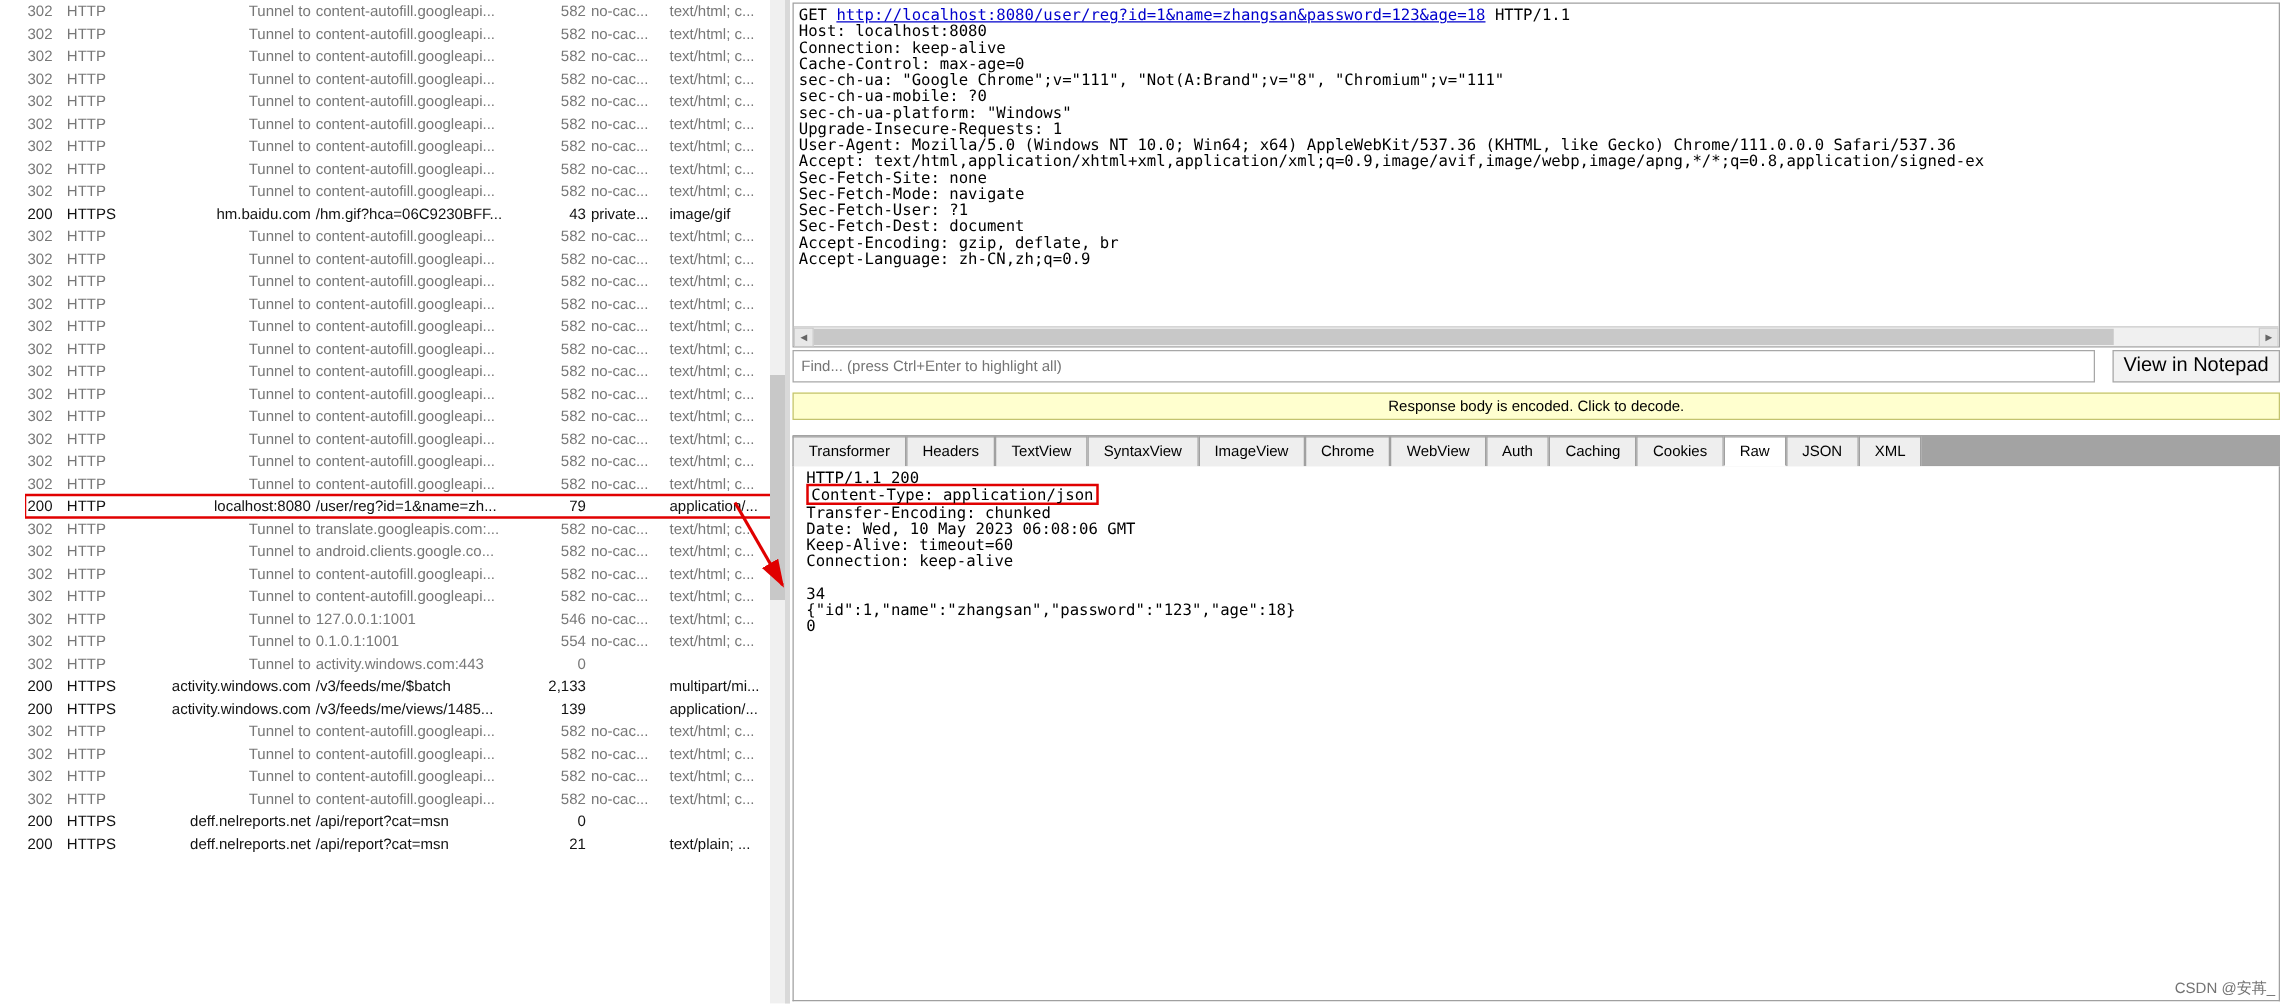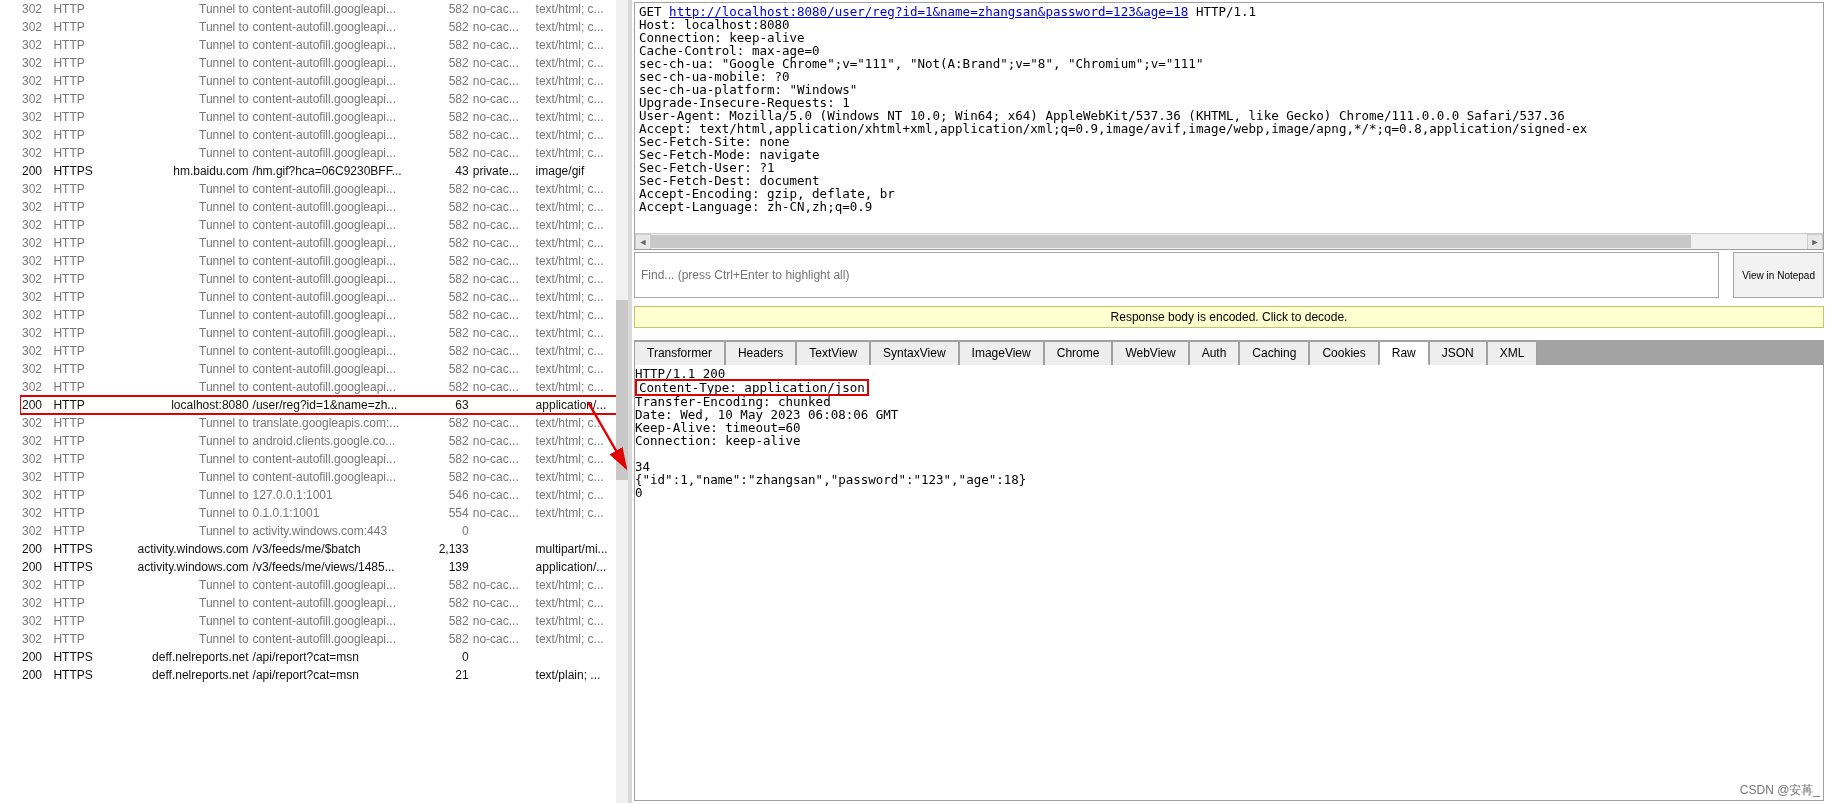--- a/index.html
+++ b/index.html
@@ -40,38 +40,38 @@
   .col-ct { width: 90px; }
   tr.grey td { color: #777; }
   tr.black td { color: #111; }
   tr.highlighted { outline: 2px solid #e10000; outline-offset: -1px; }
   tr.highlighted td { color: #111; font-weight: normal; }
   .left-scroll { position:absolute; right:0; top:0; bottom:0; width:12px; background:#f0f0f0; }
   .left-scroll-thumb { position:absolute; width:12px; background:#c8c8c8; }
 
   .right-pane { flex:1; display:flex; flex-direction:column; height:100%; }
   .request-view {
-    height: 248px;
+    height: 276px;
     background:#fff;
     border:1px solid #a0a0a0;
     margin:2px 2px 0 2px;
     position:relative;
     overflow:hidden;
   }
   .mono { font-family: "Lucida Console", Consolas, monospace; font-size: 12.5px; line-height: 13px; white-space: pre; color:#000; }
   .req-body { padding: 2px 4px; }
   .req-body a { color: #0000cc; text-decoration: underline; }
   .req-scroll-h { position:absolute; left:0; right:0; bottom:0; height:16px; background:#f0f0f0; border-top:1px solid #ccc; display:flex; }
   .req-scroll-h .arrow { width:16px; height:16px; background:#e8e8e8; border:1px solid #ccc; display:flex; align-items:center; justify-content:center; font-size:9px; color:#666; }
   .req-scroll-h .track { flex:1; position:relative; }
   .req-scroll-h .thumb-h { position:absolute; top:1px; bottom:1px; background:#c8c8c8; }
 
   .find-row { display:flex; margin:2px; gap:2px; }
-  .find-input { flex:1; border:1px solid #a7a7a7; padding:15px 6px; font-size:12px; color:#888; background:#fff; }
-  .notepad-btn { border:1px solid #a7a7a7; background:#f2f2f2; padding:3px 8px; font-size:10px; cursor:pointer;margin-left:12px; }
+  .find-input { flex:1; border:1px solid #a7a7a7; padding:4px 6px; font-size:12px; color:#888; background:#fff; }
+  .notepad-btn { border:1px solid #a7a7a7; background:#f2f2f2; padding:3px 8px; font-size:16px; cursor:pointer;margin-left:12px; }
 
   .decode-bar {
     margin:6px 2px 8px 2px;
     background:#ffffcf;
     border:1px solid #c3c36f;
     text-align:center;
     padding:3px 0;
     font-size:12px;
     color:#000;
   }
@@ -94,21 +94,21 @@
     top:1px;
   }
   .tab.active { background:#fff; border-bottom:1px solid #fff; }
 
   .response-view {
     flex:1;
     border:1px solid #a0a0a0;
     border-top:none;
     margin:0 2px 2px 2px;
     background:#fff;
-    padding:2px 0;
+    padding:2px 10px;
     position:relative;
   }
   .resp-highlight { border:2px solid #e00000; display:inline-block; padding:0 2px; margin:-1px 0; }
   .arrow-annot {
     position:absolute;
     pointer-events:none;
     z-index:30;
   }
   .watermark { position:absolute; right:6px; bottom:4px; color:#737373; font-size:12px; }
 </style>
@@ -315,21 +315,21 @@
             <td class="col-url">content-autofill.googleapi...</td>
             <td class="col-body">582</td>
             <td class="col-caching">no-cac...</td>
             <td class="col-ct">text/html; c...</td>
           </tr>
           <tr class="black highlighted">
             <td class="col-result">200</td>
             <td class="col-protocol">HTTP</td>
             <td class="col-host">localhost:8080</td>
             <td class="col-url">/user/reg?id=1&amp;name=zh...</td>
-            <td class="col-body">63</td>
+            <td class="col-body">79</td>
             <td class="col-caching"></td>
             <td class="col-ct">application/...</td>
           </tr>
           <tr class="grey">
             <td class="col-result">302</td>
             <td class="col-protocol">HTTP</td>
             <td class="col-host">Tunnel to</td>
             <td class="col-url">translate.googleapis.com:...</td>
             <td class="col-body">582</td>
             <td class="col-caching">no-cac...</td>

